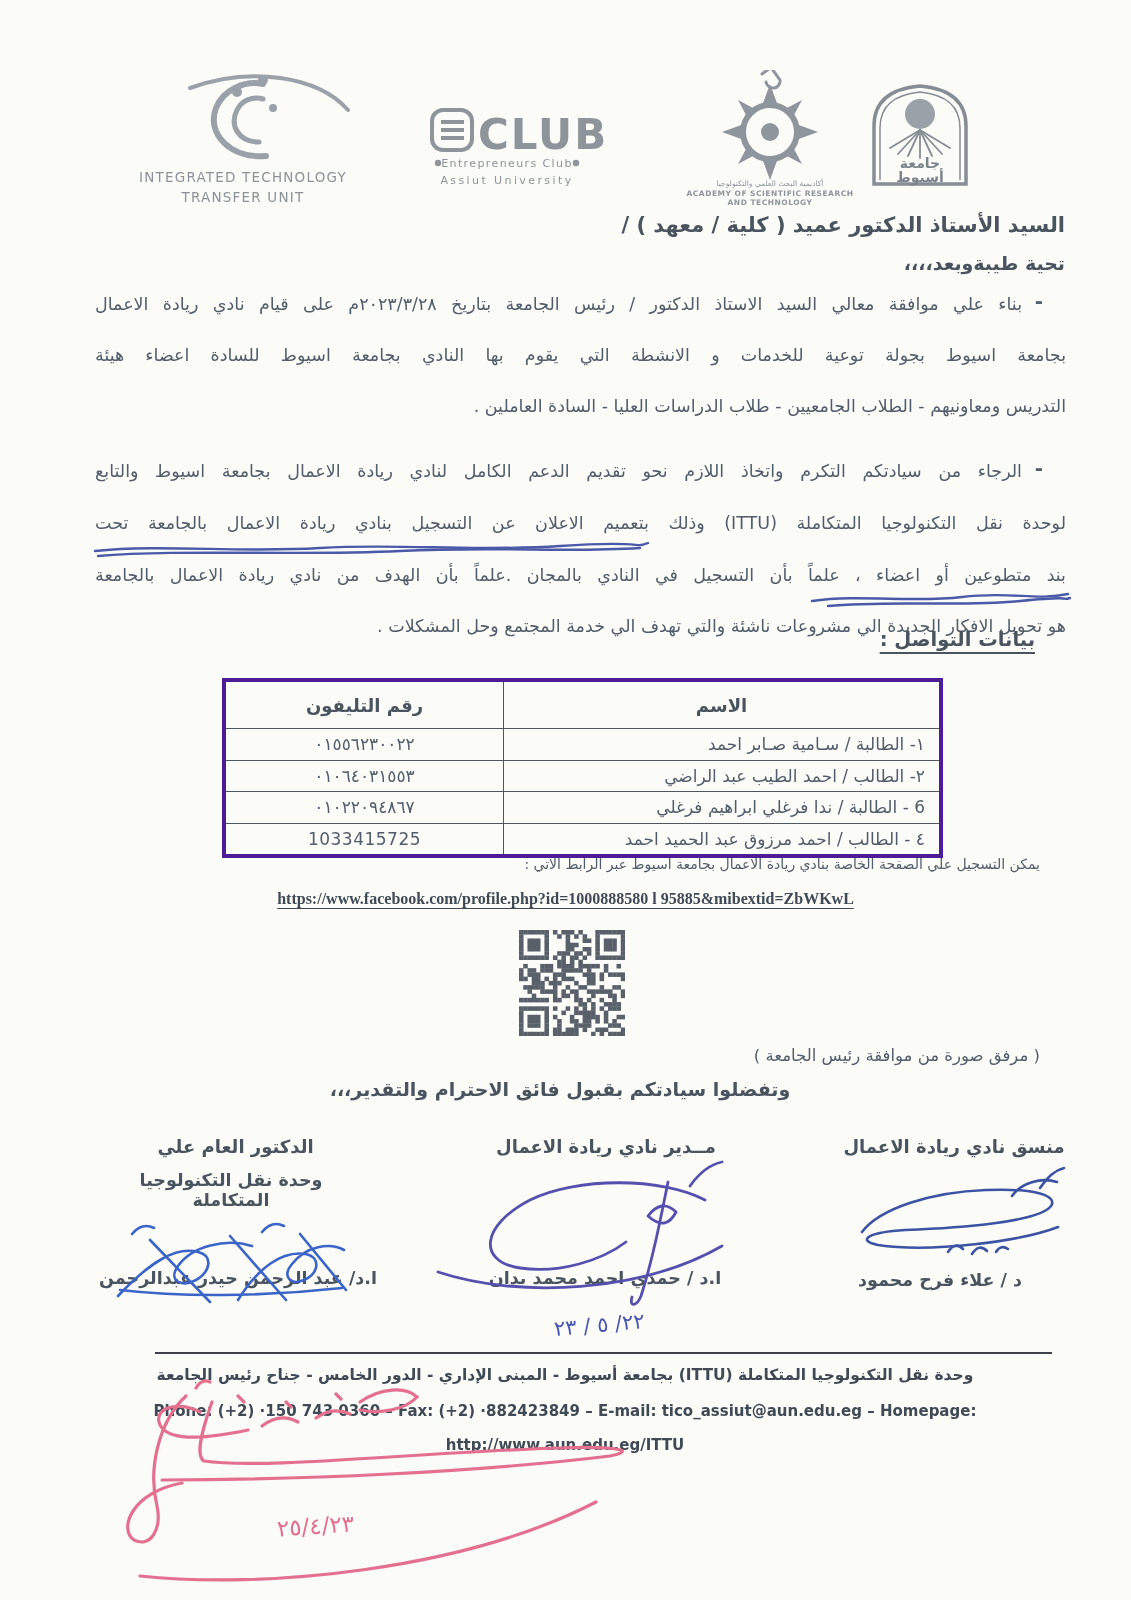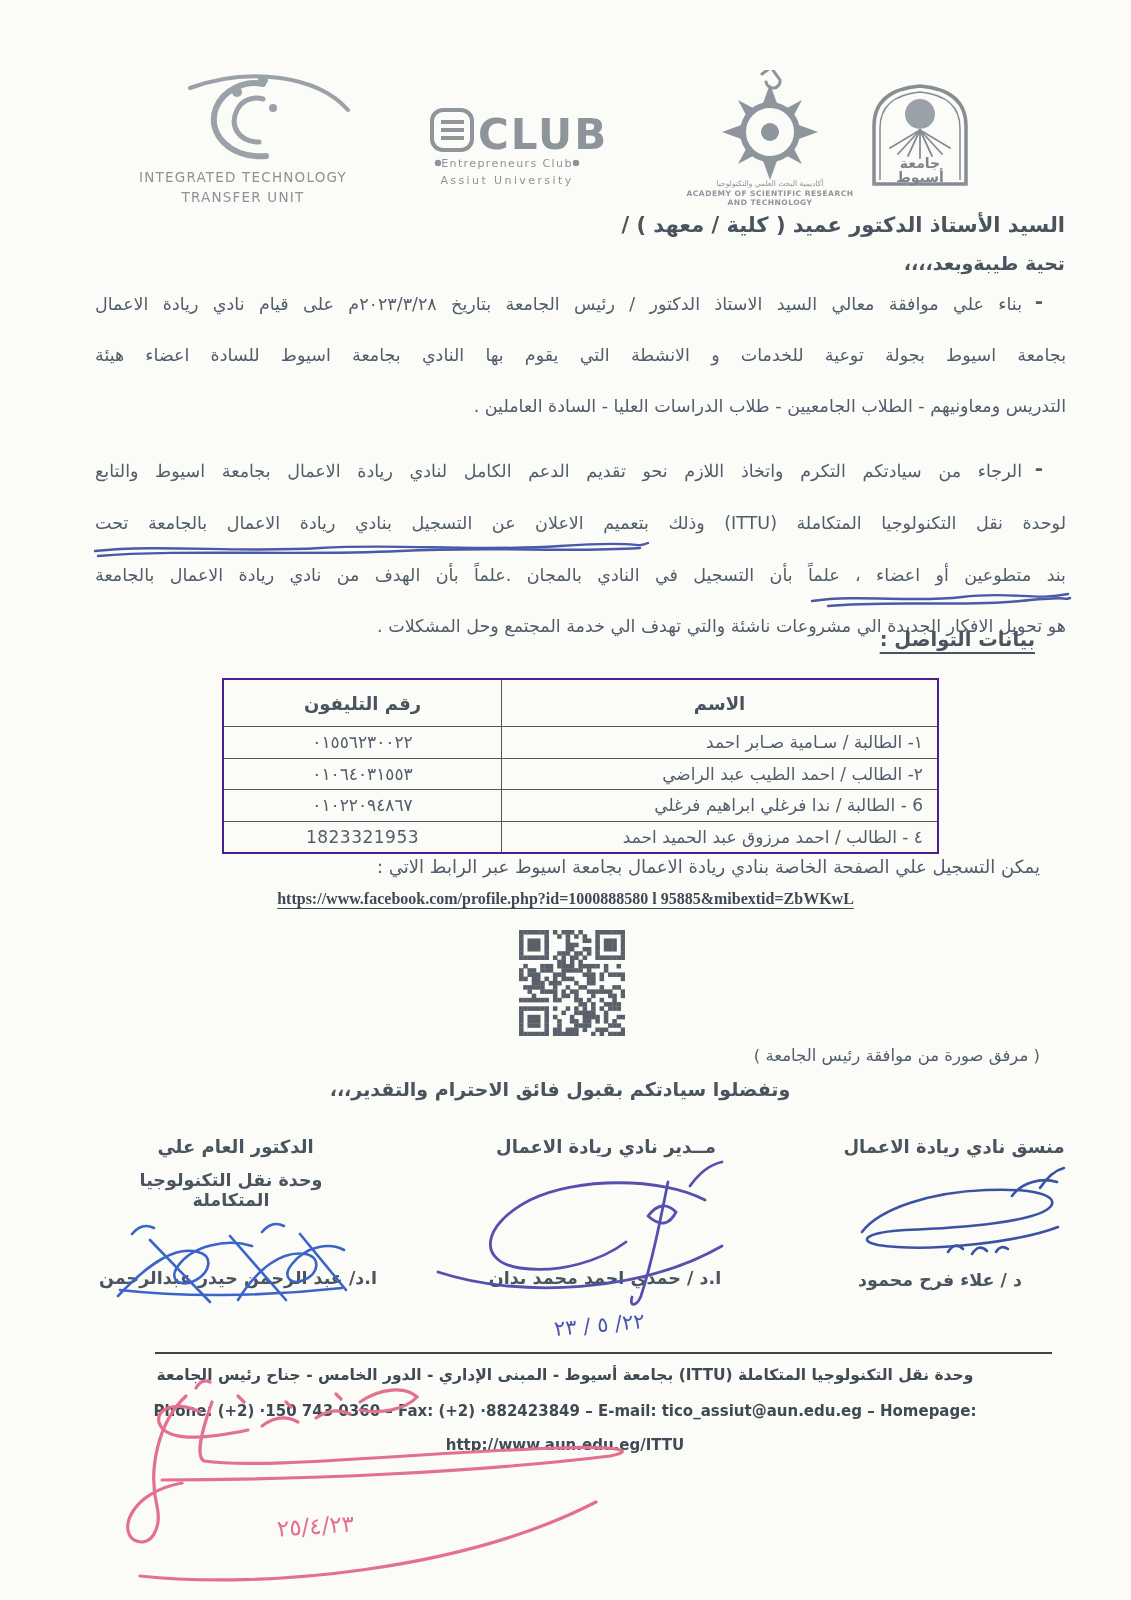--- a/index.html
+++ b/index.html
@@ -13,30 +13,30 @@
   
   .line{font-size:17.5px;line-height:30px;text-align:justify;text-align-last:justify;color:#515d6a;}
   .line.last{text-align-last:auto;}
   .l-first{left:95px;width:927px;}
   .l-full{left:95px;width:971px;}
   .bullet{font-size:20px;font-weight:bold;color:#515d6a;}
   
   .contact-h{top:628px;right:96px;font-size:19.5px;font-weight:bold;color:#49545f;
              text-decoration:underline;text-underline-offset:6px;text-decoration-thickness:2px;}
   
-  .ctable{left:222px;top:678px;width:713px;height:172px;border:2px solid #4c1d95;
+  .ctable{left:222px;top:678px;width:713px;height:172px;border:4px solid #4c1d95;
           display:grid;grid-template-columns:278px 1fr;grid-template-rows:46px repeat(4,1fr);}
   .cell{display:flex;align-items:center;justify-content:center;box-sizing:border-box;}
   .cell.col1{border-right:1.6px solid #4e565e;}
   .cell.data{border-top:1.6px solid #4e565e;}
   .hdr{font-size:18px;font-weight:bold;color:#49545f;}
   .phone-cell{font-size:17px;letter-spacing:.5px;color:#515d6a;}
   .name-cell{direction:rtl;justify-content:flex-start;padding-right:14px;font-size:17px;color:#515d6a;}
   
-  .regnote{top:856px;right:91px;font-size:18px;color:#515d6a;}
+  .regnote{top:856px;right:91px;font-size:14px;color:#515d6a;}
   .fburl{top:890px;left:60px;width:1011px;text-align:center;direction:ltr;
          font-family:"Liberation Serif",serif;font-weight:bold;font-size:16px;color:#3f4a56;
          text-decoration:underline;text-underline-offset:4px;}
   .attach{top:1046px;right:91px;font-size:16.5px;color:#515d6a;}
   .closing{top:1078px;left:230px;width:660px;text-align:center;font-size:19px;font-weight:bold;color:#49545f;}
   
   .sig-title{font-size:18px;font-weight:bold;text-align:center;color:#49545f;}
   .sig-name{font-size:17.5px;font-weight:bold;text-align:center;color:#49545f;}
   
   .divider{top:1352px;left:155px;width:897px;height:2px;background:#3d434a;}
@@ -117,41 +117,41 @@
 
   <div class="abs rtl salut1">السيد الأستاذ الدكتور عميد ( كلية / معهد ) /</div>
   <div class="abs rtl salut2">تحية طيبةوبعد،،،،</div>
 
   <span class="abs bullet" style="top:289px;right:88px;">-</span>
   <div class="abs rtl line l-first" style="top:289px;">بناء علي موافقة معالي السيد الاستاذ الدكتور / رئيس الجامعة بتاريخ ٢٠٢٣/٣/٢٨م على قيام نادي ريادة الاعمال</div>
   <div class="abs rtl line l-full" style="top:340px;">بجامعة اسيوط بجولة توعية للخدمات و الانشطة التي يقوم بها النادي بجامعة اسيوط للسادة اعضاء هيئة</div>
   <div class="abs rtl line l-full last" style="top:391px;">التدريس ومعاونيهم - الطلاب الجامعيين - طلاب الدراسات العليا - السادة العاملين .</div>
 
   <span class="abs bullet" style="top:456px;right:88px;">-</span>
-  <div class="abs rtl line l-first" style="top:456px;font-family:Liberation Serif, serif;">الرجاء من سيادتكم التكرم واتخاذ اللازم نحو تقديم  الدعم الكامل لنادي ريادة الاعمال بجامعة اسيوط والتابع</div>
+  <div class="abs rtl line l-first" style="top:456px;">الرجاء من سيادتكم التكرم واتخاذ اللازم نحو تقديم  الدعم الكامل لنادي ريادة الاعمال بجامعة اسيوط والتابع</div>
   <div class="abs rtl line l-full" style="top:508px;">لوحدة نقل التكنولوجيا المتكاملة (ITTU) وذلك بتعميم الاعلان عن التسجيل بنادي ريادة الاعمال بالجامعة تحت</div>
   <div class="abs rtl line l-full" style="top:560px;">بند متطوعين  أو اعضاء ، علماً بأن التسجيل في النادي بالمجان .علماً بأن الهدف من نادي ريادة الاعمال بالجامعة</div>
   <div class="abs rtl line l-full last" style="top:611px;">هو  تحويل الافكار الجديدة الي مشروعات ناشئة والتي تهدف الي خدمة المجتمع وحل المشكلات .</div>
 
   <div class="abs rtl contact-h">بيانات التواصل :</div>
 
   <div class="abs ctable">
     <div class="cell col1 hdr">رقم التليفون</div>
     <div class="cell hdr rtl">الاسم</div>
 
     <div class="cell col1 data phone-cell">٠١٥٥٦٢٣٠٠٢٢</div>
     <div class="cell data name-cell">١- الطالبة / سـامية صـابر احمد</div>
 
     <div class="cell col1 data phone-cell">٠١٠٦٤٠٣١٥٥٣</div>
     <div class="cell data name-cell">٢- الطالب / احمد الطيب عبد الراضي</div>
 
     <div class="cell col1 data phone-cell">٠١٠٢٢٠٩٤٨٦٧</div>
     <div class="cell data name-cell">6 - الطالبة / ندا فرغلي ابراهيم فرغلي</div>
 
-    <div class="cell col1 data phone-cell">1823321953</div>
+    <div class="cell col1 data phone-cell">1033415725</div>
     <div class="cell data name-cell">٤ - الطالب / احمد مرزوق عبد الحميد احمد</div>
   </div>
 
   <div class="abs rtl regnote">يمكن التسجيل علي الصفحة الخاصة بنادي ريادة الاعمال بجامعة اسيوط عبر الرابط الاتي :</div>
   <div class="abs fburl">https://www.facebook.com/profile.php?id=1000888580 l 95885&amp;mibextid=ZbWKwL</div>
 
   <svg id="qr-svg" class="abs" style="left:519px;top:930px;" width="106" height="106" viewBox="0 0 106 106">
       <g fill="#596069">
         <rect x="0.00" y="0.00" width="4.54" height="4.54"></rect>
         <rect x="4.24" y="0.00" width="4.54" height="4.54"></rect>

